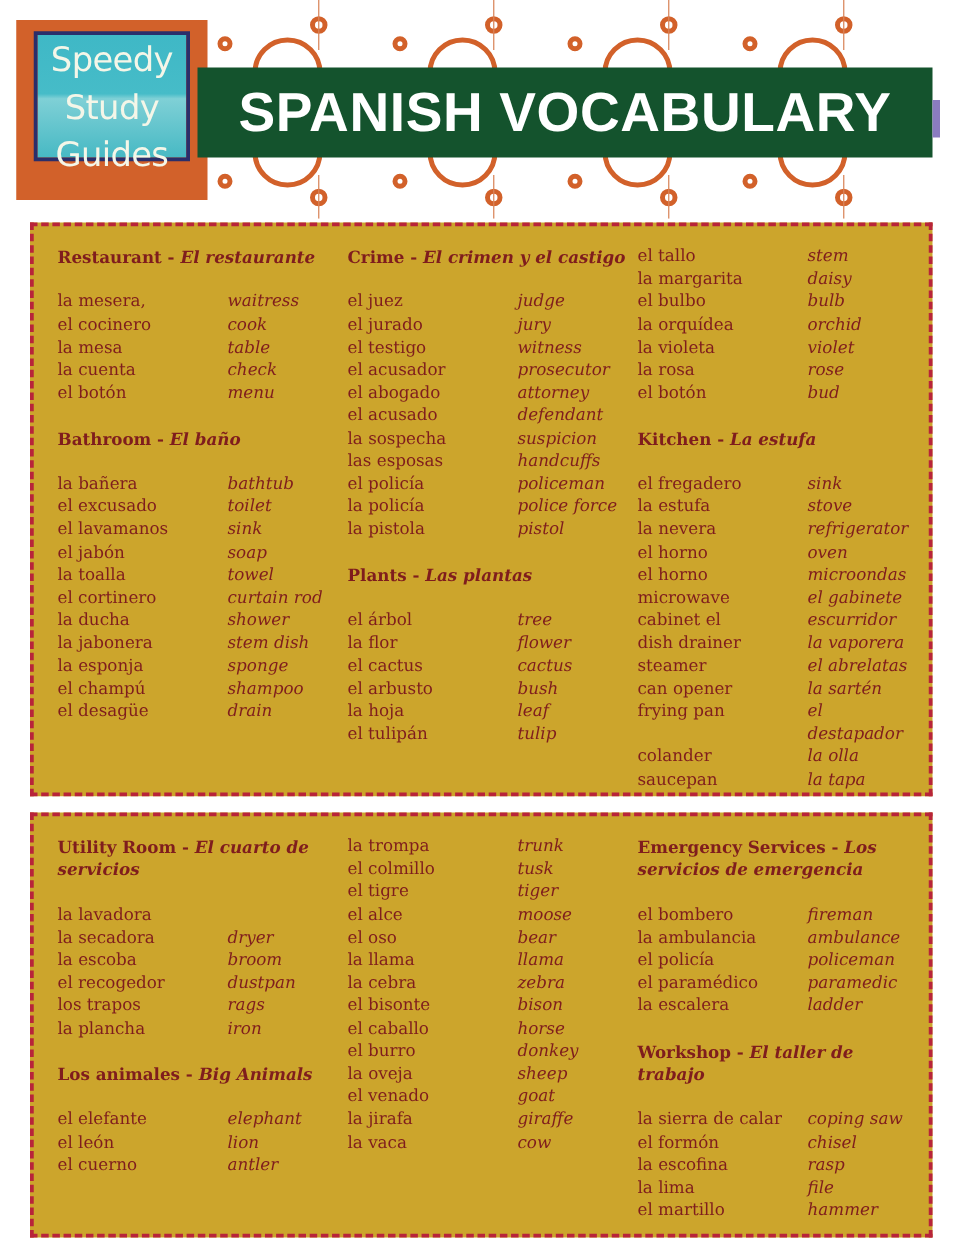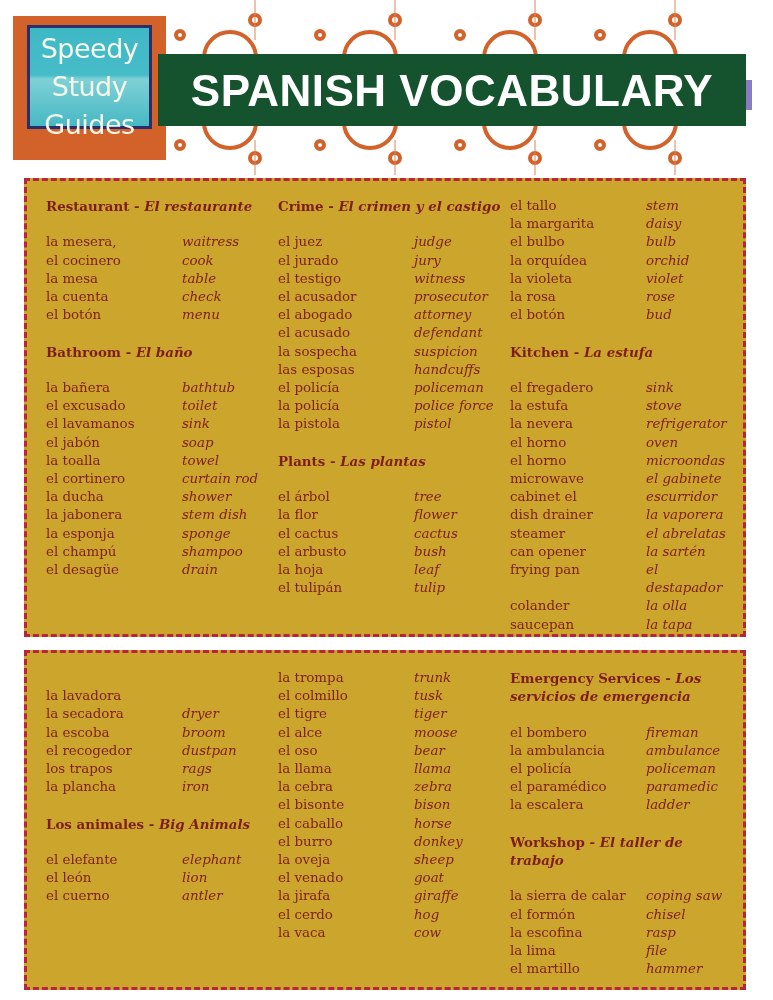--- a/index.html
+++ b/index.html
@@ -315,20 +315,21 @@
       </div>
       <div class="row">
         <span class="sp">saucepan</span>
         <span class="en">la tapa</span>
       </div>
     </div>
 </div>
 
 <div class="panel panel2">
   <div class="col c1">
+      <div class="sec-title"><span class="en-t">Utility Room - </span><span class="es">El cuarto de servicios</span></div>
       <div class="spacer"></div>
       <div class="row">
         <span class="sp">la lavadora</span>
       </div>
       <div class="row">
         <span class="sp">la secadora</span>
         <span class="en">dryer</span>
       </div>
       <div class="row">
         <span class="sp">la escoba</span>
@@ -409,24 +410,20 @@
       </div>
       <div class="row">
         <span class="sp">el venado</span>
         <span class="en">goat</span>
       </div>
       <div class="row">
         <span class="sp">la jirafa</span>
         <span class="en">giraffe</span>
       </div>
       <div class="row">
-        <span class="sp">el cerdo</span>
-        <span class="en">hog</span>
-      </div>
-      <div class="row">
         <span class="sp">la vaca</span>
         <span class="en">cow</span>
       </div>
     </div>
   <div class="col c3">
       <div class="sec-title"><span class="en-t">Emergency Services - </span><span class="es">Los servicios de emergencia</span></div>
       <div class="spacer"></div>
       <div class="row">
         <span class="sp">el bombero</span>
         <span class="en">fireman</span>

